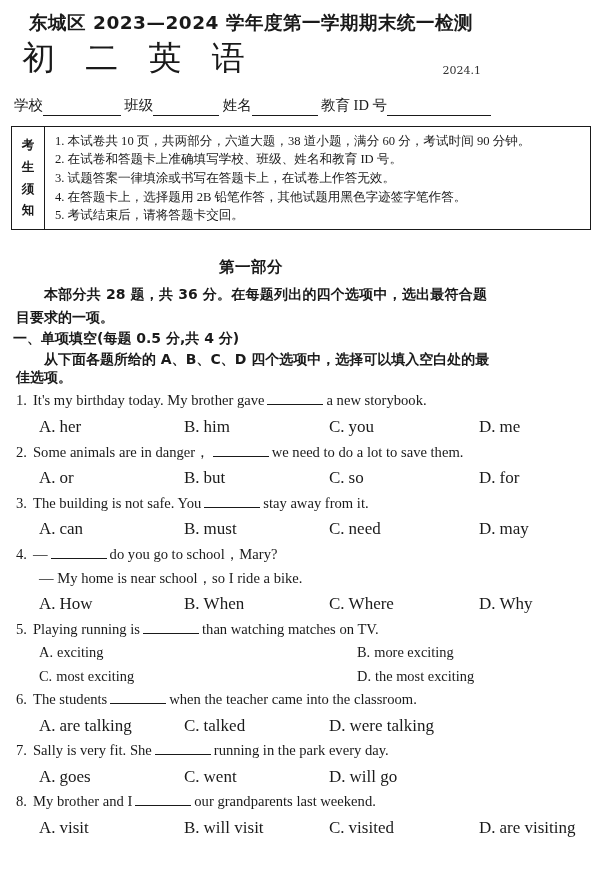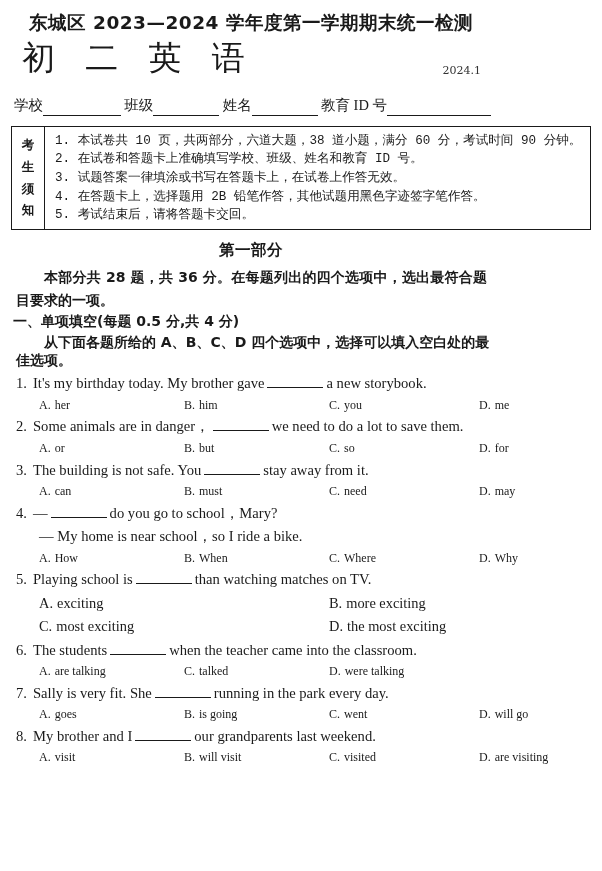--- a/index.html
+++ b/index.html
@@ -114,31 +114,31 @@
     flex: 1;
     padding: 4px 6px 3px 10px;
     box-sizing: border-box;
     display: flex;
     flex-direction: column;
     justify-content: space-evenly;
   }
   .notice-item {
     font-size: 12.6px;
     line-height: 1.35;
-    font-family: Liberation Mono, monospace;
+    font-family: Liberation Serif, serif;
     white-space: nowrap;
   }
 
   
   .part-title {
     text-align: center;
     font-family: "DejaVu Sans", "Liberation Sans", sans-serif;
     font-weight: bold;
     font-size: 15.5px;
-    margin: 10px 0 0 0;
+    margin: 27px 0 0 0;
     letter-spacing: 0.5px;
   }
   .part-desc {
     font-family: "DejaVu Sans", "Liberation Sans", sans-serif;
     font-weight: bold;
     font-size: 14px;
     line-height: 1.62;
     margin: 5px 0 0 0;
     text-indent: 28px;
     padding: 0 4px 0 5px;
@@ -193,36 +193,37 @@
     width: 56px;
     height: 12px;
     margin: 0 3px;
     vertical-align: baseline;
   }
 
   .opts-4 {
     display: flex;
     padding-left: 26px;
     line-height: 1.62;
-    font-size: 12px;
+    font-size: 17px;
     align-items: flex-end;
   }
   .opts-4 .opt {
     width: 145px;
     flex: 0 0 145px;
     white-space: nowrap;
   }
   .opts-4 .opt:nth-child(3) { flex: 0 0 150px; width: 150px; }
   .opts-4 .opt:nth-child(4) { flex: 1; }
 
   .opts-2 {
     display: flex;
     padding-left: 26px;
     line-height: 1.62;
     font-size: 14.4px;
+    gap: 28px;
   }
   .opts-2 .opt {
     width: 290px;
     flex: 0 0 290px;
     white-space: nowrap;
   }
   .opt-letter { margin-right: 4px; }
 </style>
 </head>
 <body>
@@ -330,21 +331,21 @@
         <span class="opt"><span class="opt-letter">A.</span><span>How</span></span>
         <span class="opt"><span class="opt-letter">B.</span><span>When</span></span>
         <span class="opt"><span class="opt-letter">C.</span><span>Where</span></span>
         <span class="opt"><span class="opt-letter">D.</span><span>Why</span></span>
       </div>
     </div>
 
     <div class="question">
       <div class="q-stem">
         <span class="q-num">5.</span>
-        <span class="q-text"><span>Playing school is</span><span class="blank"></span><span>than watching matches on TV.</span></span>
+        <span class="q-text"><span>Playing running is</span><span class="blank"></span><span>than watching matches on TV.</span></span>
       </div>
       <div class="opts-2">
         <span class="opt"><span class="opt-letter">A.</span><span>exciting</span></span>
         <span class="opt"><span class="opt-letter">B.</span><span>more exciting</span></span>
       </div>
       <div class="opts-2">
         <span class="opt"><span class="opt-letter">C.</span><span>most exciting</span></span>
         <span class="opt"><span class="opt-letter">D.</span><span>the most exciting</span></span>
       </div>
     </div>
@@ -361,21 +362,20 @@
       </div>
     </div>
 
     <div class="question">
       <div class="q-stem">
         <span class="q-num">7.</span>
         <span class="q-text"><span>Sally is very fit.  She</span><span class="blank"></span><span>running in the park every day.</span></span>
       </div>
       <div class="opts-4">
         <span class="opt"><span class="opt-letter">A.</span><span>goes</span></span>
-        <span class="opt"><span class="opt-letter">B.</span><span>is going</span></span>
         <span class="opt"><span class="opt-letter">C.</span><span>went</span></span>
         <span class="opt"><span class="opt-letter">D.</span><span>will go</span></span>
       </div>
     </div>
 
     <div class="question">
       <div class="q-stem">
         <span class="q-num">8.</span>
         <span class="q-text"><span>My brother and I</span><span class="blank"></span><span>our grandparents last weekend.</span></span>
       </div>

